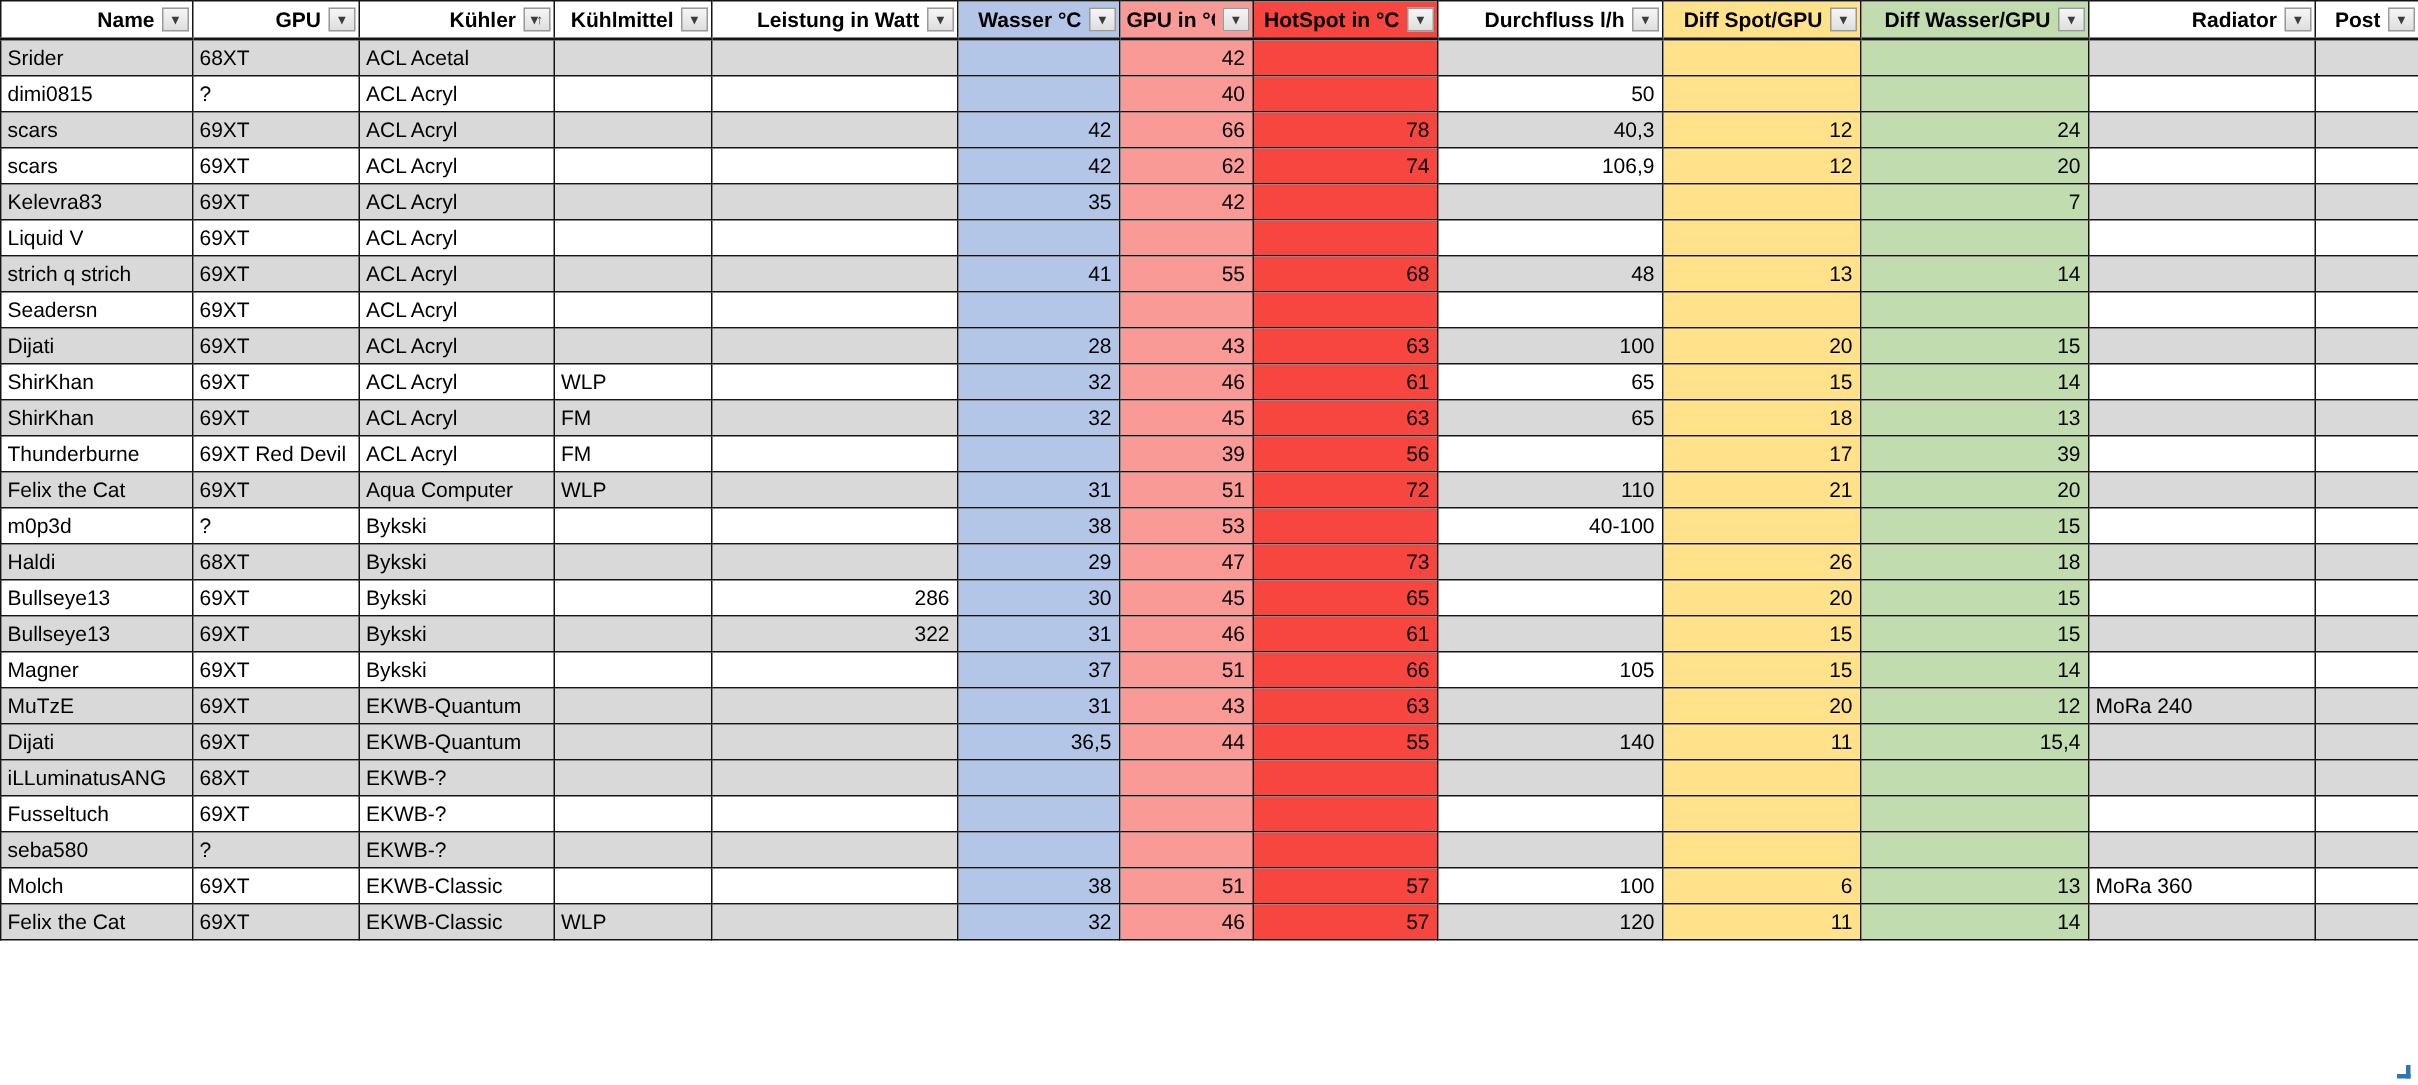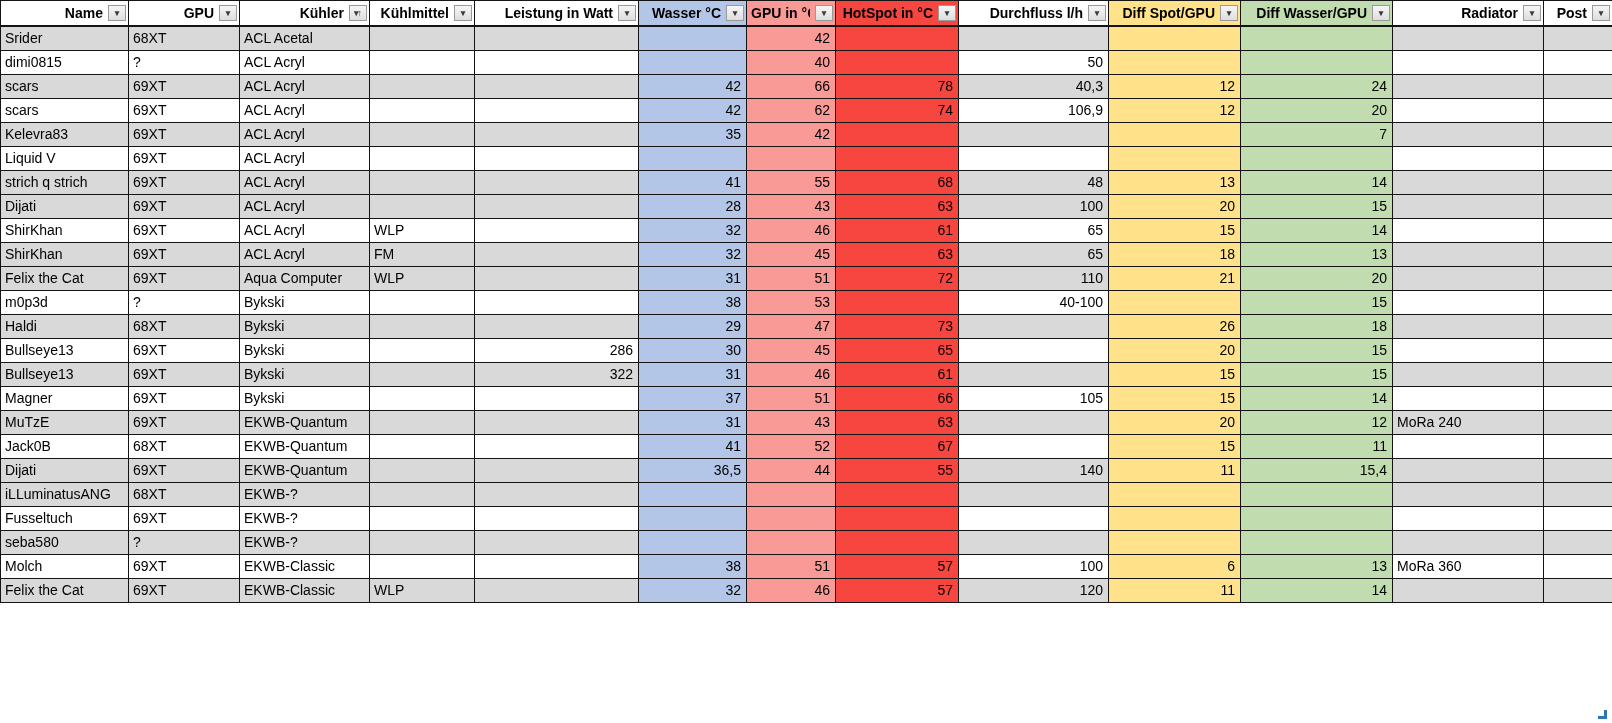--- a/index.html
+++ b/index.html
@@ -254,20 +254,35 @@
         <td class="al-right bg-blue">41</td>
         <td class="al-right bg-lightred">55</td>
         <td class="al-right bg-red">68</td>
         <td class="al-right stripe">48</td>
         <td class="al-right bg-yellow">13</td>
         <td class="al-right bg-green">14</td>
         <td class="al-left stripe"></td>
         <td class="al-left stripe"></td>
       </tr>
       <tr>
+        <td class="al-left">Seadersn</td>
+        <td class="al-left">69XT</td>
+        <td class="al-left">ACL Acryl</td>
+        <td class="al-left"></td>
+        <td class="al-right"></td>
+        <td class="al-right bg-blue"></td>
+        <td class="al-right bg-lightred"></td>
+        <td class="al-right bg-red"></td>
+        <td class="al-right"></td>
+        <td class="al-right bg-yellow"></td>
+        <td class="al-right bg-green"></td>
+        <td class="al-left"></td>
+        <td class="al-left"></td>
+      </tr>
+      <tr>
         <td class="al-left stripe">Dijati</td>
         <td class="al-left stripe">69XT</td>
         <td class="al-left stripe">ACL Acryl</td>
         <td class="al-left stripe"></td>
         <td class="al-right stripe"></td>
         <td class="al-right bg-blue">28</td>
         <td class="al-right bg-lightred">43</td>
         <td class="al-right bg-red">63</td>
         <td class="al-right stripe">100</td>
         <td class="al-right bg-yellow">20</td>
@@ -299,20 +314,35 @@
         <td class="al-right bg-blue">32</td>
         <td class="al-right bg-lightred">45</td>
         <td class="al-right bg-red">63</td>
         <td class="al-right stripe">65</td>
         <td class="al-right bg-yellow">18</td>
         <td class="al-right bg-green">13</td>
         <td class="al-left stripe"></td>
         <td class="al-left stripe"></td>
       </tr>
       <tr>
+        <td class="al-left">Thunderburne</td>
+        <td class="al-left">69XT Red Devil</td>
+        <td class="al-left">ACL Acryl</td>
+        <td class="al-left">FM</td>
+        <td class="al-right"></td>
+        <td class="al-right bg-blue"></td>
+        <td class="al-right bg-lightred">39</td>
+        <td class="al-right bg-red">56</td>
+        <td class="al-right"></td>
+        <td class="al-right bg-yellow">17</td>
+        <td class="al-right bg-green">39</td>
+        <td class="al-left"></td>
+        <td class="al-left"></td>
+      </tr>
+      <tr>
         <td class="al-left stripe">Felix the Cat</td>
         <td class="al-left stripe">69XT</td>
         <td class="al-left stripe">Aqua Computer</td>
         <td class="al-left stripe">WLP</td>
         <td class="al-right stripe"></td>
         <td class="al-right bg-blue">31</td>
         <td class="al-right bg-lightred">51</td>
         <td class="al-right bg-red">72</td>
         <td class="al-right stripe">110</td>
         <td class="al-right bg-yellow">21</td>
@@ -402,35 +432,20 @@
         <td class="al-left stripe"></td>
         <td class="al-right stripe"></td>
         <td class="al-right bg-blue">31</td>
         <td class="al-right bg-lightred">43</td>
         <td class="al-right bg-red">63</td>
         <td class="al-right stripe"></td>
         <td class="al-right bg-yellow">20</td>
         <td class="al-right bg-green">12</td>
         <td class="al-left stripe">MoRa 240</td>
         <td class="al-left stripe"></td>
-      </tr>
-      <tr>
-        <td class="al-left">Jack0B</td>
-        <td class="al-left">68XT</td>
-        <td class="al-left">EKWB-Quantum</td>
-        <td class="al-left"></td>
-        <td class="al-right"></td>
-        <td class="al-right bg-blue">41</td>
-        <td class="al-right bg-lightred">52</td>
-        <td class="al-right bg-red">67</td>
-        <td class="al-right"></td>
-        <td class="al-right bg-yellow">15</td>
-        <td class="al-right bg-green">11</td>
-        <td class="al-left"></td>
-        <td class="al-left"></td>
       </tr>
       <tr>
         <td class="al-left stripe">Dijati</td>
         <td class="al-left stripe">69XT</td>
         <td class="al-left stripe">EKWB-Quantum</td>
         <td class="al-left stripe"></td>
         <td class="al-right stripe"></td>
         <td class="al-right bg-blue">36,5</td>
         <td class="al-right bg-lightred">44</td>
         <td class="al-right bg-red">55</td>

